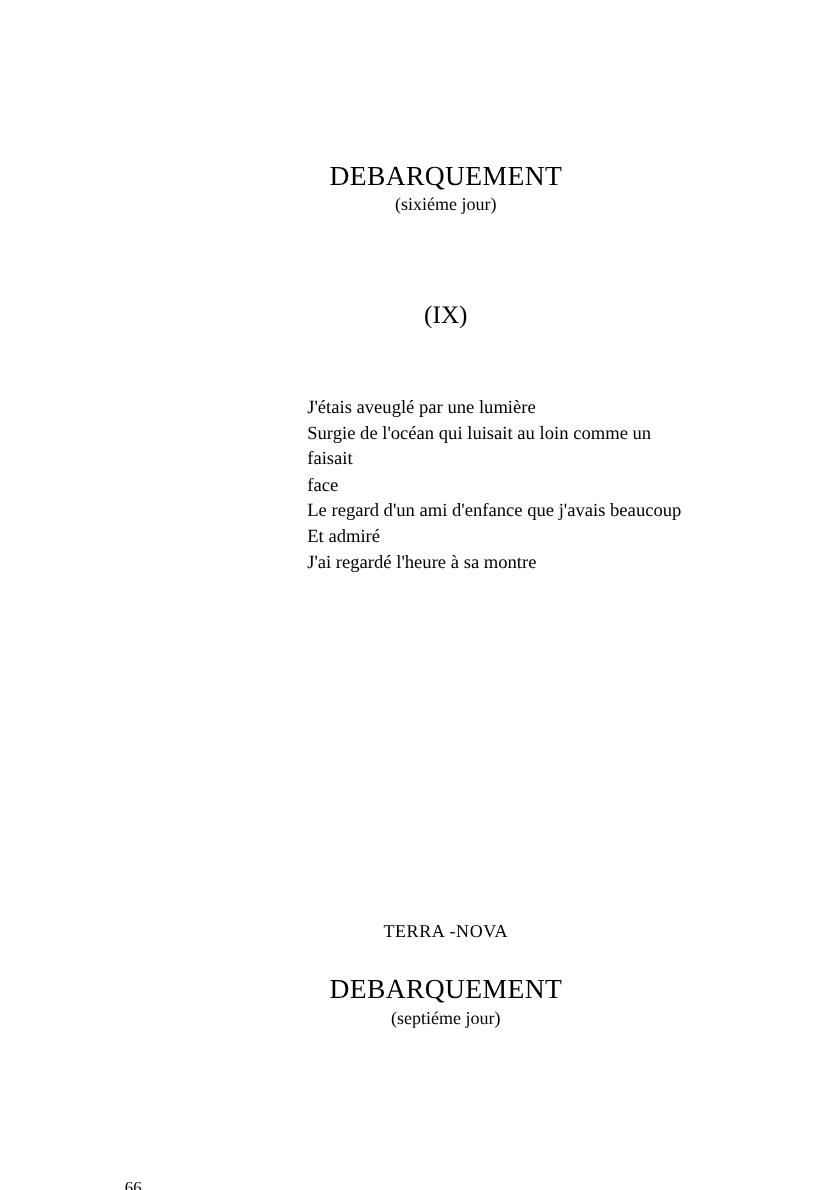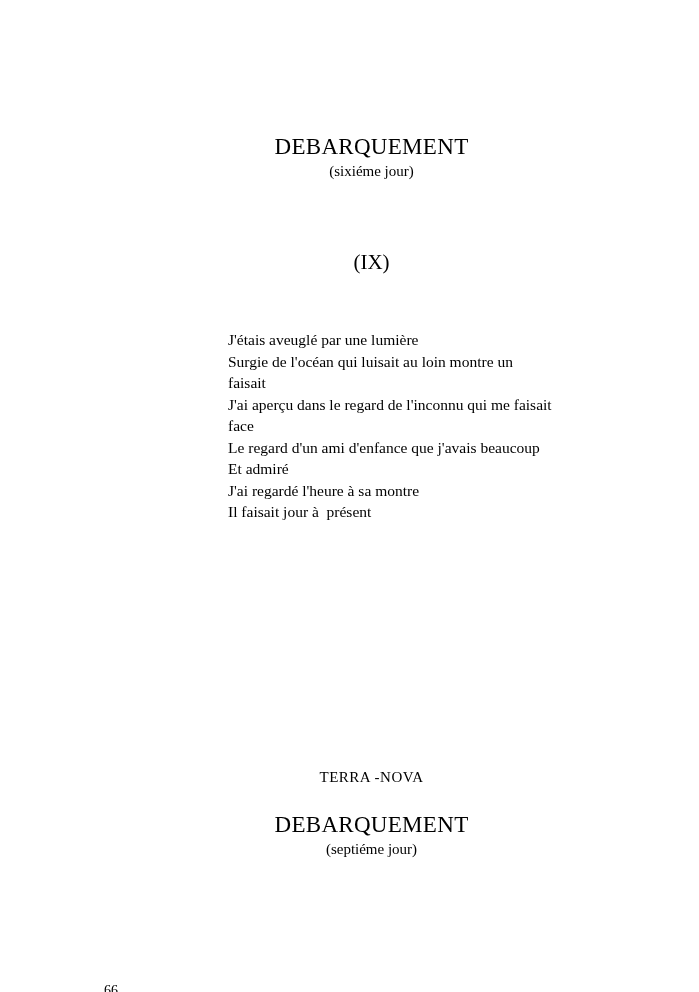--- a/index.html
+++ b/index.html
@@ -51,20 +51,21 @@
   .poem {
     position: absolute;
     left: 228px;
     top: 329px;
     width: 400px;
     font-size: 15.5px;
     line-height: 21.5px;
   }
   .poem .line {
     white-space: pre-wrap;
+    margin-left: 28px;
   }
   .terra {
     position: absolute;
     left: 0;
     width: 699px;
     text-align: center;
     font-size: 15px;
     top: 769px;
     padding-left: 22px;
     letter-spacing: 0.5px;
@@ -84,28 +85,26 @@
 <div class="page">
 
   <div class="title-main" id="title-one">DEBARQUEMENT</div>
 
   <div class="subtitle" id="subtitle-one">(sixiéme jour)</div>
 
   <div class="numeral">(IX)</div>
 
   <div class="poem">
     <div class="line">J'étais aveuglé par une lumière</div>
-    <div class="line">Surgie de l'océan qui luisait au loin montre un</div>
+    <div class="line">Surgie de l'océan qui luisait au loin comme un</div>
     <div class="line">faisait</div>
-    <div class="line">J'ai aperçu dans le regard de l'inconnu qui me faisait</div>
     <div class="line">face</div>
     <div class="line">Le regard d'un ami d'enfance que j'avais beaucoup</div>
     <div class="line">Et admiré</div>
     <div class="line">J'ai regardé l'heure à sa montre</div>
-    <div class="line">Il faisait jour à  présent</div>
   </div>
 
   <div class="terra">TERRA -NOVA</div>
 
   <div class="title-main" id="title-two">DEBARQUEMENT</div>
 
   <div class="subtitle" id="subtitle-two">(septiéme  jour)</div>
 
   <div class="page-number">66</div>
 

